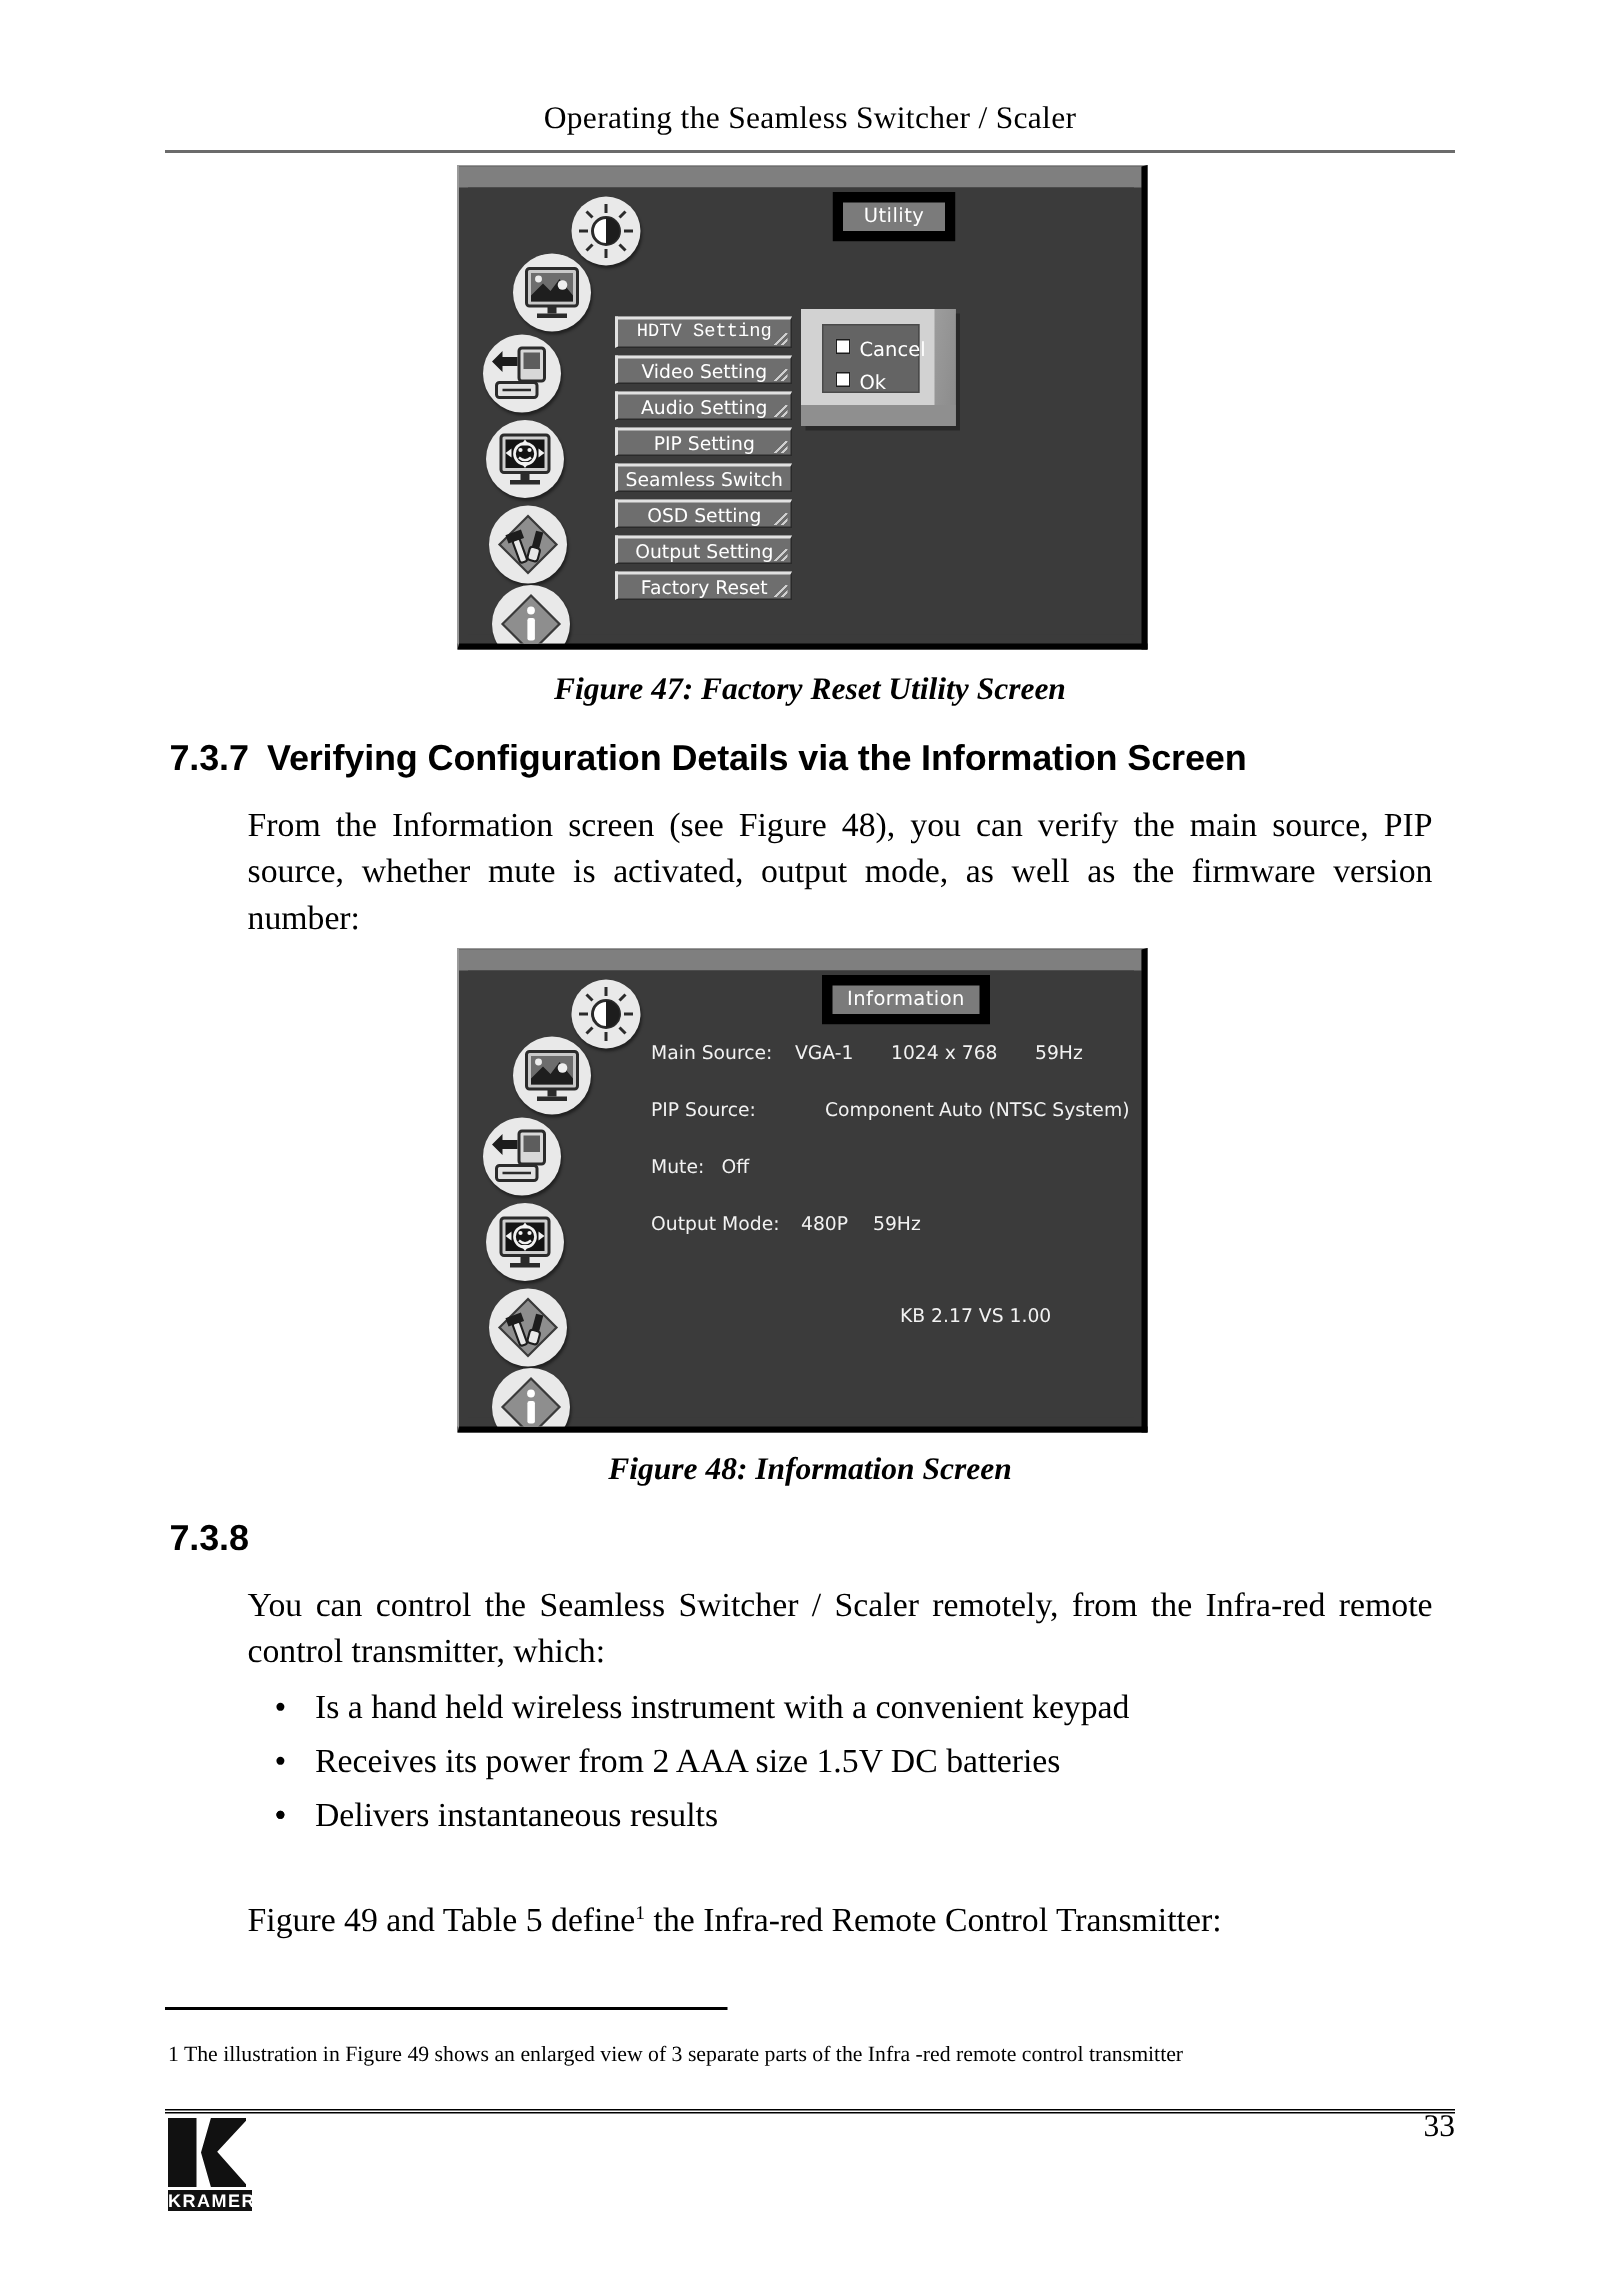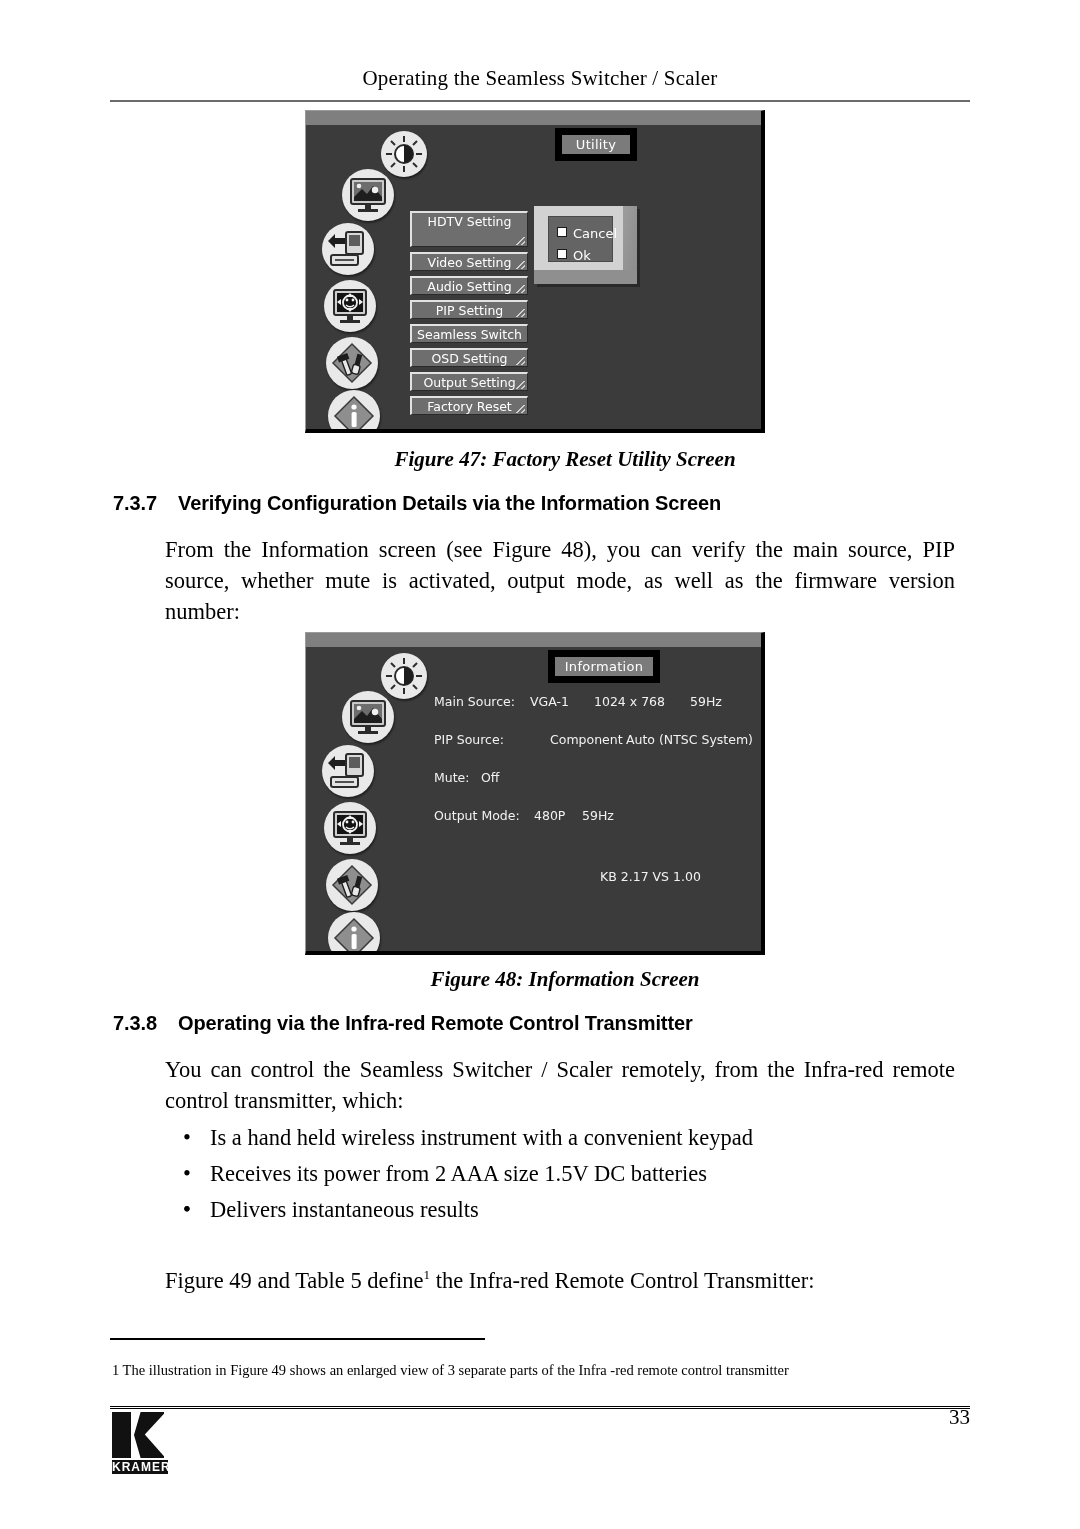--- a/index.html
+++ b/index.html
@@ -11,21 +11,20 @@
     width: 1080px;
     height: 1529px;
     position: relative;
     font-family: "Liberation Serif", serif;
     color: #000;
     overflow: hidden;
   }
   .page {
     position: absolute;
     inset: 0;
-    padding-left: 25px;
   }
 
   
   .run-head {
     position: absolute;
     left: 110px;
     top: 66px;
     width: 860px;
     text-align: center;
     font-family: "Liberation Serif", serif;
@@ -171,21 +170,21 @@
     text-align: center;
     font-family: "Liberation Serif", serif;
     font-style: italic;
     font-weight: bold;
     font-size: 21px;
   }
   .sec {
     position: absolute;
     font-family: "Liberation Sans", sans-serif;
     font-weight: bold;
-    font-size: 20px;
+    font-size: 24px;
     letter-spacing: -0.1px;
   }
   .sec .num { position: absolute; left: 0; }
   .sec .ttl { position: absolute; left: 65px; white-space: nowrap; }
 
   .body-p {
     position: absolute;
     font-family: "Liberation Serif", serif;
     font-size: 22.5px;
     line-height: 31px;
@@ -371,21 +370,21 @@
 
       <div class="ico" style="left:16px; top:265px; width:52px; height:52px;">
         <svg width="46" height="46" viewBox="0 0 46 46">
           <path d="M23 4 L42 23 L23 42 L4 23 Z" fill="#8e8e8e" stroke="#3a3a3a" stroke-width="1.5"></path>
           <circle cx="23" cy="14" r="2.6" fill="#ffffff"></circle>
           <rect x="20.6" y="19" width="5" height="15" rx="1.5" fill="#ffffff"></rect>
         </svg>
       </div>
 
       <div class="menu-col" style="left:98px; top:86px; width:118px;">
-        <div class="menu-btn" style="height:36px; line-height:17px; margin-bottom:5px;">
+        <div class="menu-btn" style="height:21px; line-height:17px; margin-bottom:5px;font-family:Liberation Mono, monospace;">
           <span class="lbl">HDTV Setting</span>
           <span class="grip"></span>
         </div>
         <div class="menu-btn" style="height:19px; line-height:17px; margin-bottom:5px;">
           <span class="lbl">Video Setting</span>
           <span class="grip"></span>
         </div>
         <div class="menu-btn" style="height:19px; line-height:17px; margin-bottom:5px;">
           <span class="lbl">Audio Setting</span>
           <span class="grip"></span>
@@ -546,21 +545,20 @@
 
       <div class="info-row" style="left:288px; top:222px;">KB 2.17   VS 1.00</div>
 
     </div>
   </div>
 
   <div class="caption" style="top:967px;">Figure 48: Information Screen</div>
 
   <div class="sec" style="left:113px; top:1012px; width:860px; height:26px;">
     <span class="num">7.3.8</span>
-    <span class="ttl">Operating via the Infra-red Remote Control Transmitter</span>
   </div>
 
   <div class="body-p" style="left:165px; top:1054px; width:790px;">You can control the Seamless Switcher / Scaler remotely, from the Infra-red remote control transmitter, which:</div>
 
   <ul class="bullets" style="left:165px; top:1120px; width:800px;">
     <li>
       <span class="dot">•</span>
       <span>Is a hand held wireless instrument with a convenient keypad</span>
     </li>
     <li>

